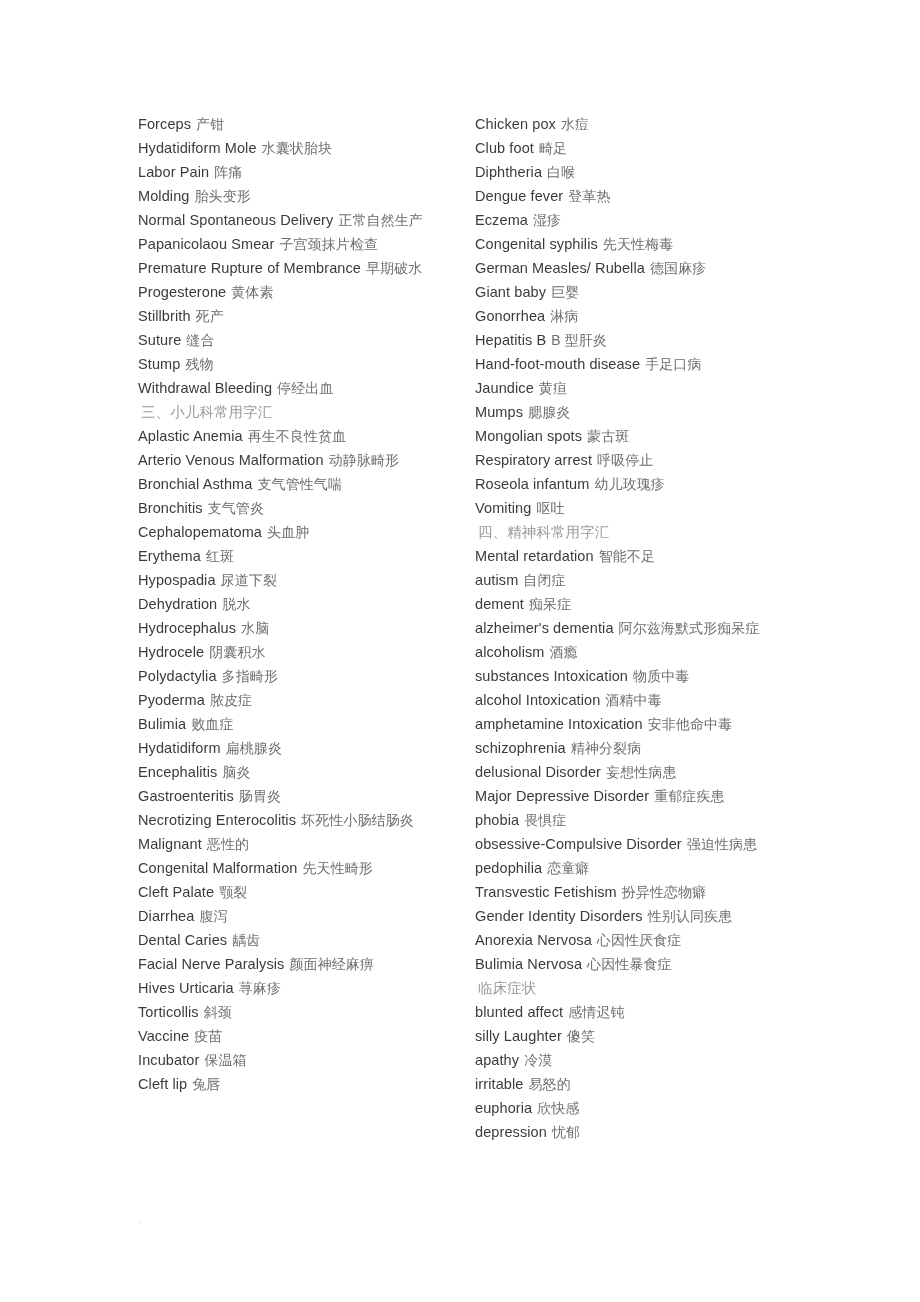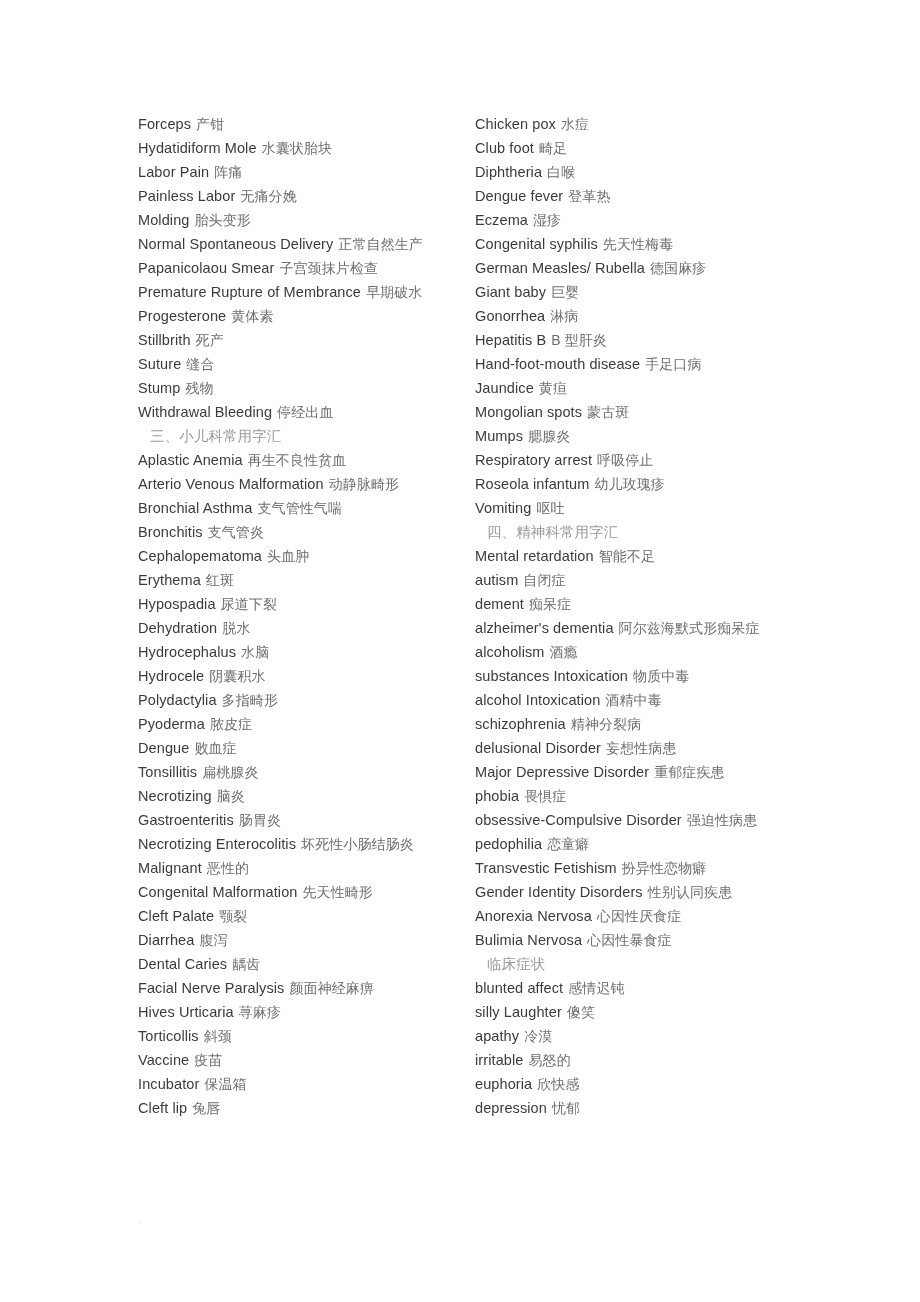--- a/index.html
+++ b/index.html
@@ -53,21 +53,21 @@
   .entry .zh {
     color: #6e6e6e;
     font-size: 14px;
     margin-left: 5px;
   }
   .entry.heading {
     color: #9a9a9a;
   }
   .entry.heading .zh {
     color: #9a9a9a;
-    margin-left: 12px;
+    margin-left: 3px;
     font-size: 14.5px;
   }
   .artifact-dot {
     position: absolute;
     left: 138px;
     top: 1221px;
     width: 3px;
     height: 3px;
     background: #f2eef6;
     border-radius: 50%;
@@ -75,21 +75,20 @@
 </style>
 </head>
 <body>
 
 <div class="page">
   <div class="columns">
     <div class="col col-left" id="col-left">
         <div class="entry"><span class="en">Forceps</span><span class="zh">产钳</span></div>
         <div class="entry"><span class="en">Hydatidiform Mole</span><span class="zh">水囊状胎块</span></div>
         <div class="entry"><span class="en">Labor Pain</span><span class="zh">阵痛</span></div>
-        <div class="entry"><span class="en">Painless Labor</span><span class="zh">无痛分娩</span></div>
         <div class="entry"><span class="en">Molding</span><span class="zh">胎头变形</span></div>
         <div class="entry"><span class="en">Normal Spontaneous Delivery</span><span class="zh">正常自然生产</span></div>
         <div class="entry"><span class="en">Papanicolaou Smear</span><span class="zh">子宫颈抹片检查</span></div>
         <div class="entry"><span class="en">Premature Rupture of Membrance</span><span class="zh">早期破水</span></div>
         <div class="entry"><span class="en">Progesterone</span><span class="zh">黄体素</span></div>
         <div class="entry"><span class="en">Stillbrith</span><span class="zh">死产</span></div>
         <div class="entry"><span class="en">Suture</span><span class="zh">缝合</span></div>
         <div class="entry"><span class="en">Stump</span><span class="zh">残物</span></div>
         <div class="entry"><span class="en">Withdrawal Bleeding</span><span class="zh">停经出血</span></div>
         <div class="entry heading"><span class="zh">三、小儿科常用字汇</span></div>
@@ -98,23 +97,23 @@
         <div class="entry"><span class="en">Bronchial Asthma</span><span class="zh">支气管性气喘</span></div>
         <div class="entry"><span class="en">Bronchitis</span><span class="zh">支气管炎</span></div>
         <div class="entry"><span class="en">Cephalopematoma</span><span class="zh">头血肿</span></div>
         <div class="entry"><span class="en">Erythema</span><span class="zh">红斑</span></div>
         <div class="entry"><span class="en">Hypospadia</span><span class="zh">尿道下裂</span></div>
         <div class="entry"><span class="en">Dehydration</span><span class="zh">脱水</span></div>
         <div class="entry"><span class="en">Hydrocephalus</span><span class="zh">水脑</span></div>
         <div class="entry"><span class="en">Hydrocele</span><span class="zh">阴囊积水</span></div>
         <div class="entry"><span class="en">Polydactylia</span><span class="zh">多指畸形</span></div>
         <div class="entry"><span class="en">Pyoderma</span><span class="zh">脓皮症</span></div>
-        <div class="entry"><span class="en">Dengue</span><span class="zh">败血症</span></div>
-        <div class="entry"><span class="en">Tonsillitis</span><span class="zh">扁桃腺炎</span></div>
-        <div class="entry"><span class="en">Necrotizing</span><span class="zh">脑炎</span></div>
+        <div class="entry"><span class="en">Bulimia</span><span class="zh">败血症</span></div>
+        <div class="entry"><span class="en">Hydatidiform</span><span class="zh">扁桃腺炎</span></div>
+        <div class="entry"><span class="en">Encephalitis</span><span class="zh">脑炎</span></div>
         <div class="entry"><span class="en">Gastroenteritis</span><span class="zh">肠胃炎</span></div>
         <div class="entry"><span class="en">Necrotizing Enterocolitis</span><span class="zh">坏死性小肠结肠炎</span></div>
         <div class="entry"><span class="en">Malignant</span><span class="zh">恶性的</span></div>
         <div class="entry"><span class="en">Congenital Malformation</span><span class="zh">先天性畸形</span></div>
         <div class="entry"><span class="en">Cleft Palate</span><span class="zh">颚裂</span></div>
         <div class="entry"><span class="en">Diarrhea</span><span class="zh">腹泻</span></div>
         <div class="entry"><span class="en">Dental Caries</span><span class="zh">龋齿</span></div>
         <div class="entry"><span class="en">Facial Nerve Paralysis</span><span class="zh">颜面神经麻痹</span></div>
         <div class="entry"><span class="en">Hives Urticaria</span><span class="zh">荨麻疹</span></div>
         <div class="entry"><span class="en">Torticollis</span><span class="zh">斜颈</span></div>
@@ -128,33 +127,34 @@
         <div class="entry"><span class="en">Diphtheria</span><span class="zh">白喉</span></div>
         <div class="entry"><span class="en">Dengue fever</span><span class="zh">登革热</span></div>
         <div class="entry"><span class="en">Eczema</span><span class="zh">湿疹</span></div>
         <div class="entry"><span class="en">Congenital syphilis</span><span class="zh">先天性梅毒</span></div>
         <div class="entry"><span class="en">German Measles/ Rubella</span><span class="zh">德国麻疹</span></div>
         <div class="entry"><span class="en">Giant baby</span><span class="zh">巨婴</span></div>
         <div class="entry"><span class="en">Gonorrhea</span><span class="zh">淋病</span></div>
         <div class="entry"><span class="en">Hepatitis B</span><span class="zh">B 型肝炎</span></div>
         <div class="entry"><span class="en">Hand-foot-mouth disease</span><span class="zh">手足口病</span></div>
         <div class="entry"><span class="en">Jaundice</span><span class="zh">黄疸</span></div>
+        <div class="entry"><span class="en">Mumps</span><span class="zh">腮腺炎</span></div>
         <div class="entry"><span class="en">Mongolian spots</span><span class="zh">蒙古斑</span></div>
-        <div class="entry"><span class="en">Mumps</span><span class="zh">腮腺炎</span></div>
         <div class="entry"><span class="en">Respiratory arrest</span><span class="zh">呼吸停止</span></div>
         <div class="entry"><span class="en">Roseola infantum</span><span class="zh">幼儿玫瑰疹</span></div>
         <div class="entry"><span class="en">Vomiting</span><span class="zh">呕吐</span></div>
         <div class="entry heading"><span class="zh">四、精神科常用字汇</span></div>
         <div class="entry"><span class="en">Mental retardation</span><span class="zh">智能不足</span></div>
         <div class="entry"><span class="en">autism</span><span class="zh">自闭症</span></div>
         <div class="entry"><span class="en">dement</span><span class="zh">痴呆症</span></div>
         <div class="entry"><span class="en">alzheimer's dementia</span><span class="zh">阿尔兹海默式形痴呆症</span></div>
         <div class="entry"><span class="en">alcoholism</span><span class="zh">酒瘾</span></div>
         <div class="entry"><span class="en">substances Intoxication</span><span class="zh">物质中毒</span></div>
         <div class="entry"><span class="en">alcohol Intoxication</span><span class="zh">酒精中毒</span></div>
+        <div class="entry"><span class="en">amphetamine Intoxication</span><span class="zh">安非他命中毒</span></div>
         <div class="entry"><span class="en">schizophrenia</span><span class="zh">精神分裂病</span></div>
         <div class="entry"><span class="en">delusional Disorder</span><span class="zh">妄想性病患</span></div>
         <div class="entry"><span class="en">Major Depressive Disorder</span><span class="zh">重郁症疾患</span></div>
         <div class="entry"><span class="en">phobia</span><span class="zh">畏惧症</span></div>
         <div class="entry"><span class="en">obsessive-Compulsive Disorder</span><span class="zh">强迫性病患</span></div>
         <div class="entry"><span class="en">pedophilia</span><span class="zh">恋童癖</span></div>
         <div class="entry"><span class="en">Transvestic Fetishism</span><span class="zh">扮异性恋物癖</span></div>
         <div class="entry"><span class="en">Gender Identity Disorders</span><span class="zh">性别认同疾患</span></div>
         <div class="entry"><span class="en">Anorexia Nervosa</span><span class="zh">心因性厌食症</span></div>
         <div class="entry"><span class="en">Bulimia Nervosa</span><span class="zh">心因性暴食症</span></div>

